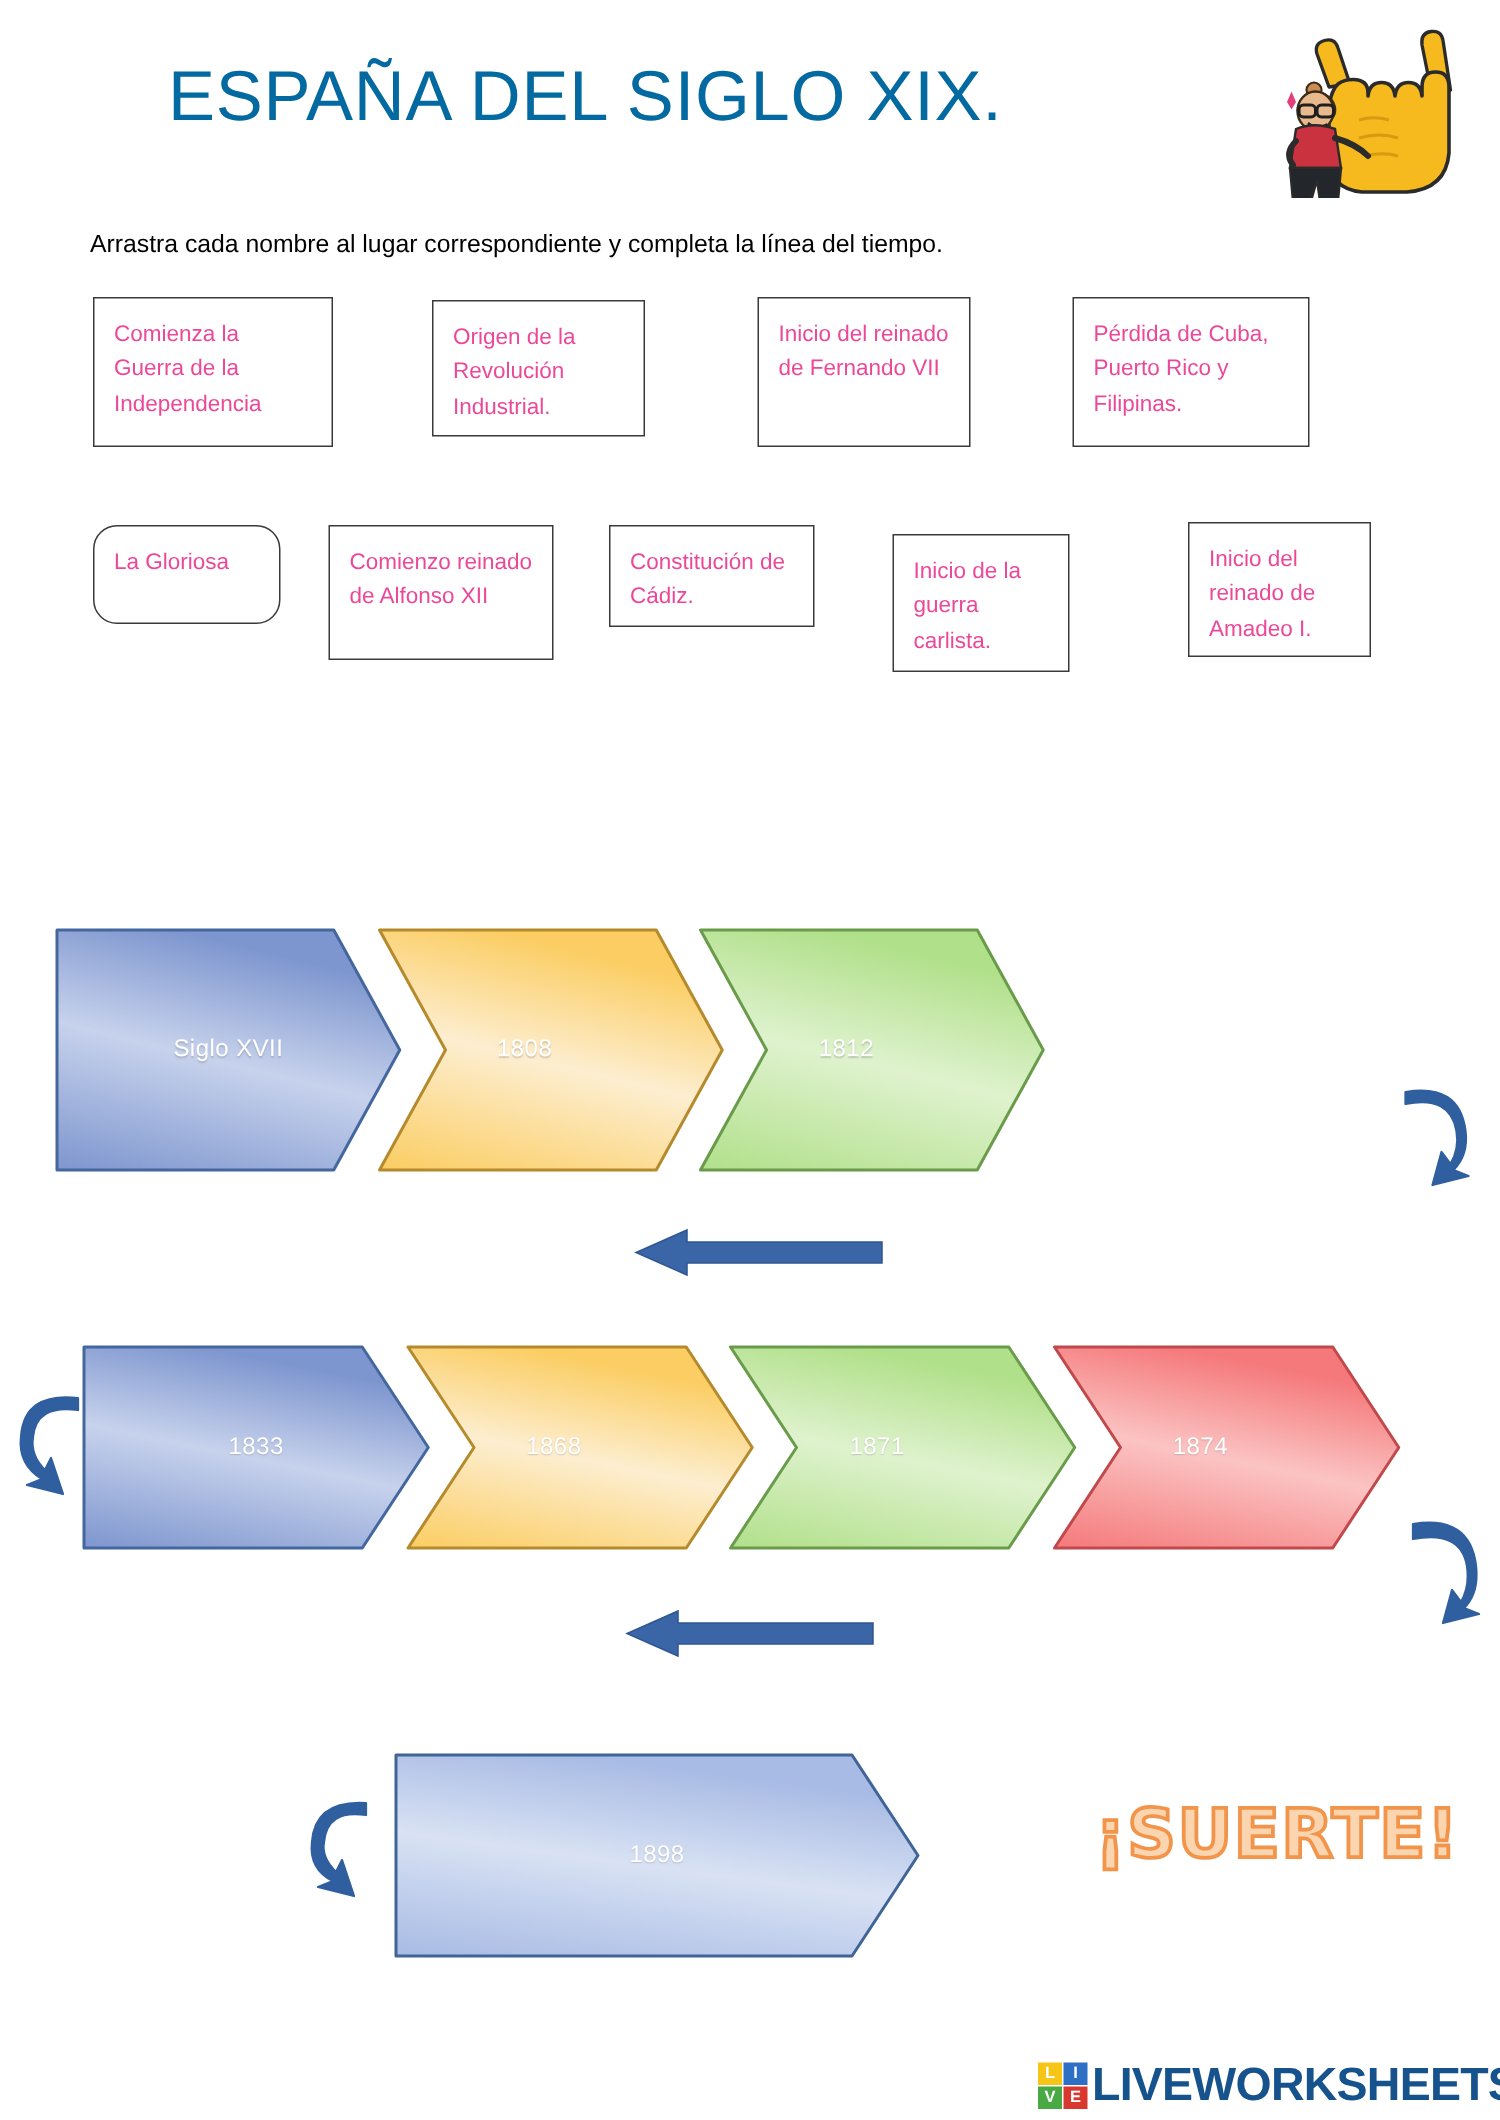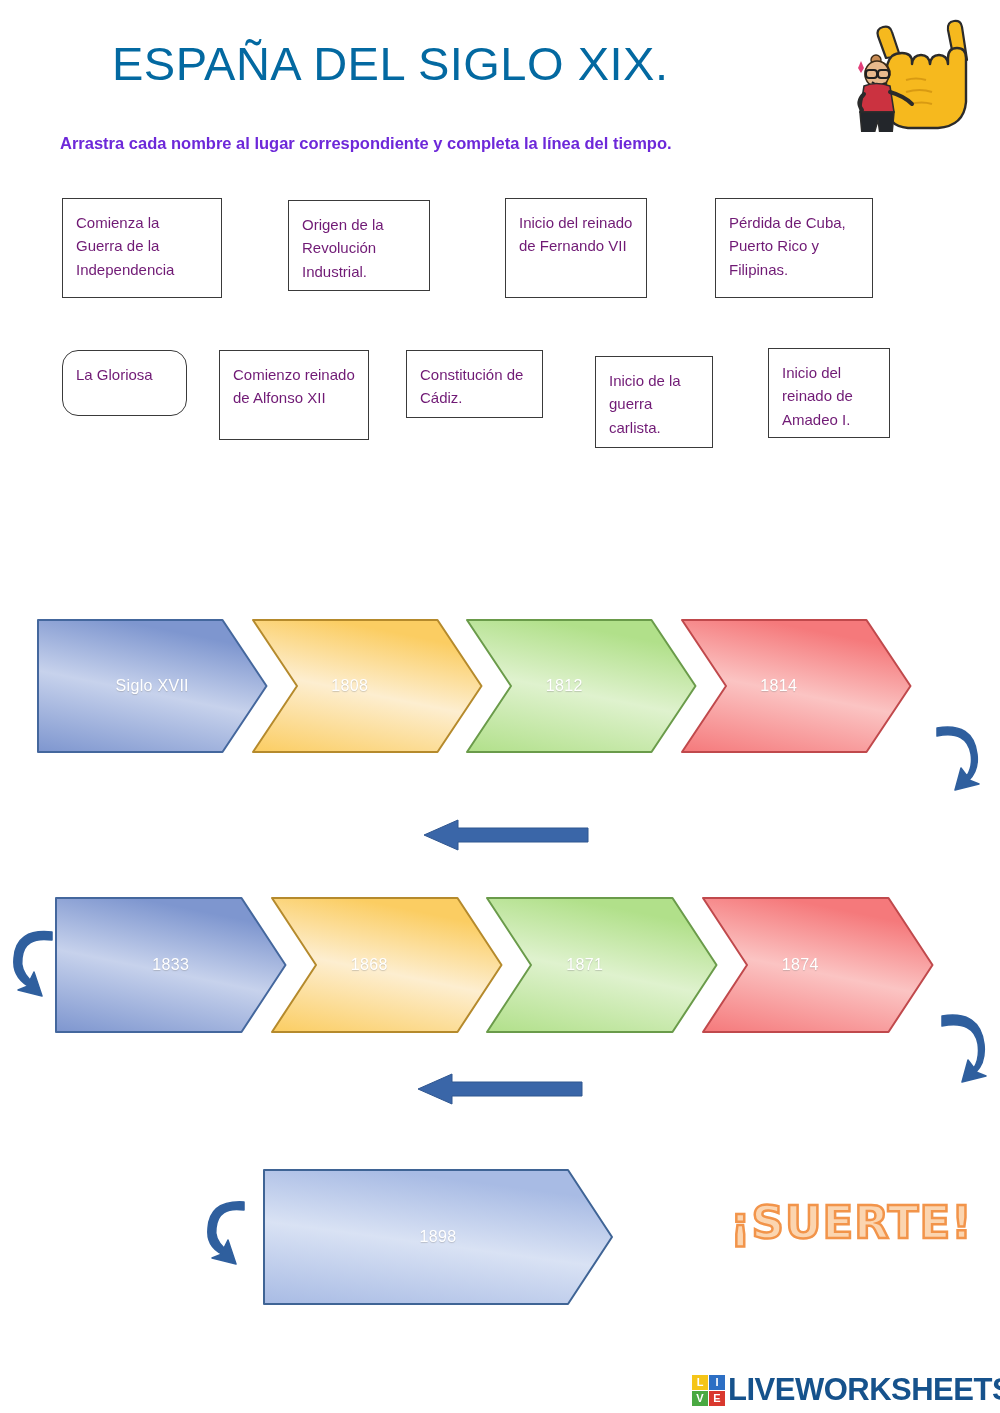--- a/index.html
+++ b/index.html
@@ -32,36 +32,36 @@
     position: absolute;
     left: 828px;
     top: 12px;
     width: 165px;
     height: 120px;
   }
 
   #instruction {
     position: absolute;
     left: 60px;
-    top: 134px;
+    top: 154px;
     font-size: 16.5px;
-    font-weight: bold;
-    color: #6d28d9;
+    font-weight: normal;
+    color: #000000;
     white-space: nowrap;
   }
 
   
   .drag-box {
     position: absolute;
     border: 1.3px solid #3a3a3a;
     background: #ffffff;
     box-sizing: border-box;
     font-size: 15px;
     line-height: 1.55;
-    color: #701a75;
+    color: #ec4899;
     padding: 12px 13px 0 13px;
   }
 
   
   .chev-row {
     position: absolute;
   }
   .chev {
     position: absolute;
     top: 0;
@@ -186,25 +186,25 @@
 
 <div id="drag-boxes">
     <div class="drag-box" style="left: 62px; top: 198px; width: 160px; height: 100px;">Comienza la Guerra de la Independencia</div>
     <div class="drag-box" style="left: 288px; top: 200px; width: 142px; height: 91px;">Origen de la Revolución Industrial.</div>
     <div class="drag-box" style="left: 505px; top: 198px; width: 142px; height: 100px;">Inicio del reinado de Fernando VII</div>
     <div class="drag-box" style="left: 715px; top: 198px; width: 158px; height: 100px;">Pérdida de Cuba, Puerto Rico y Filipinas.</div>
     <div class="drag-box" style="left: 62px; top: 350px; width: 125px; height: 66px; border-radius: 16px;">La Gloriosa</div>
     <div class="drag-box" style="left: 219px; top: 350px; width: 150px; height: 90px;">Comienzo reinado de Alfonso XII</div>
     <div class="drag-box" style="left: 406px; top: 350px; width: 137px; height: 68px;">Constitución de Cádiz.</div>
     <div class="drag-box" style="left: 595px; top: 356px; width: 118px; height: 92px;">Inicio de la guerra carlista.</div>
-    <div class="drag-box" style="left: 768px; top: 348px; width: 122px; height: 90px;">Inicio del reinado de Amadeo I.</div>
+    <div class="drag-box" style="left: 792px; top: 348px; width: 122px; height: 90px;">Inicio del reinado de Amadeo I.</div>
   </div>
 
 <div id="timeline">
-    <div class="chev-row" style="left: 38px; top: 620px; width: 872px; height: 132px;">
+    <div class="chev-row" style="left: 38px; top: 620px; width: 872px; height: 160px;">
       <div class="chev" style="left: 0px; width: 228.5px; z-index: 4;">
         <svg viewBox="0 0 228.5 132" preserveAspectRatio="none">
           <defs>
             <linearGradient id="g_0_0" x1="0" y1="1" x2="0.35" y2="0">
               <stop offset="0%" stop-color="#7e96cf"></stop>
               <stop offset="55%" stop-color="#c7d2ec"></stop>
               <stop offset="100%" stop-color="#7e96cf"></stop>
             </linearGradient>
           </defs>
           <polygon points="0,0 184.5,0 228.5,66 184.5,132 0,132" fill="url(#g_0_0)" stroke="#44679d" stroke-width="2" stroke-linejoin="round" vector-effect="non-scaling-stroke"></polygon>
@@ -229,33 +229,20 @@
           <defs>
             <linearGradient id="g_0_2" x1="0" y1="1" x2="0.35" y2="0">
               <stop offset="0%" stop-color="#b1e08a"></stop>
               <stop offset="55%" stop-color="#dff2ce"></stop>
               <stop offset="100%" stop-color="#b1e08a"></stop>
             </linearGradient>
           </defs>
           <polygon points="0,0 184.5,0 228.5,66 184.5,132 0,132 44,66" fill="url(#g_0_2)" stroke="#6a9b4a" stroke-width="2" stroke-linejoin="round" vector-effect="non-scaling-stroke"></polygon>
         </svg>
         <span class="chev-label offset-left">1812</span>
-      </div>
-      <div class="chev" style="left: 643.5px; width: 228.5px; z-index: 1;">
-        <svg viewBox="0 0 228.5 132" preserveAspectRatio="none">
-          <defs>
-            <linearGradient id="g_0_3" x1="0" y1="1" x2="0.35" y2="0">
-              <stop offset="0%" stop-color="#f5797b"></stop>
-              <stop offset="55%" stop-color="#fbc4c3"></stop>
-              <stop offset="100%" stop-color="#f5797b"></stop>
-            </linearGradient>
-          </defs>
-          <polygon points="0,0 184.5,0 228.5,66 184.5,132 0,132 44,66" fill="url(#g_0_3)" stroke="#c0494c" stroke-width="2" stroke-linejoin="round" vector-effect="non-scaling-stroke"></polygon>
-        </svg>
-        <span class="chev-label offset-left">1814</span>
       </div>
     </div>
     <div class="chev-row" style="left: 56px; top: 898px; width: 876px; height: 134px;">
       <div class="chev" style="left: 0px; width: 229.5px; z-index: 4;">
         <svg viewBox="0 0 229.5 134" preserveAspectRatio="none">
           <defs>
             <linearGradient id="g_1_0" x1="0" y1="1" x2="0.35" y2="0">
               <stop offset="0%" stop-color="#7e96cf"></stop>
               <stop offset="55%" stop-color="#c7d2ec"></stop>
               <stop offset="100%" stop-color="#7e96cf"></stop>

